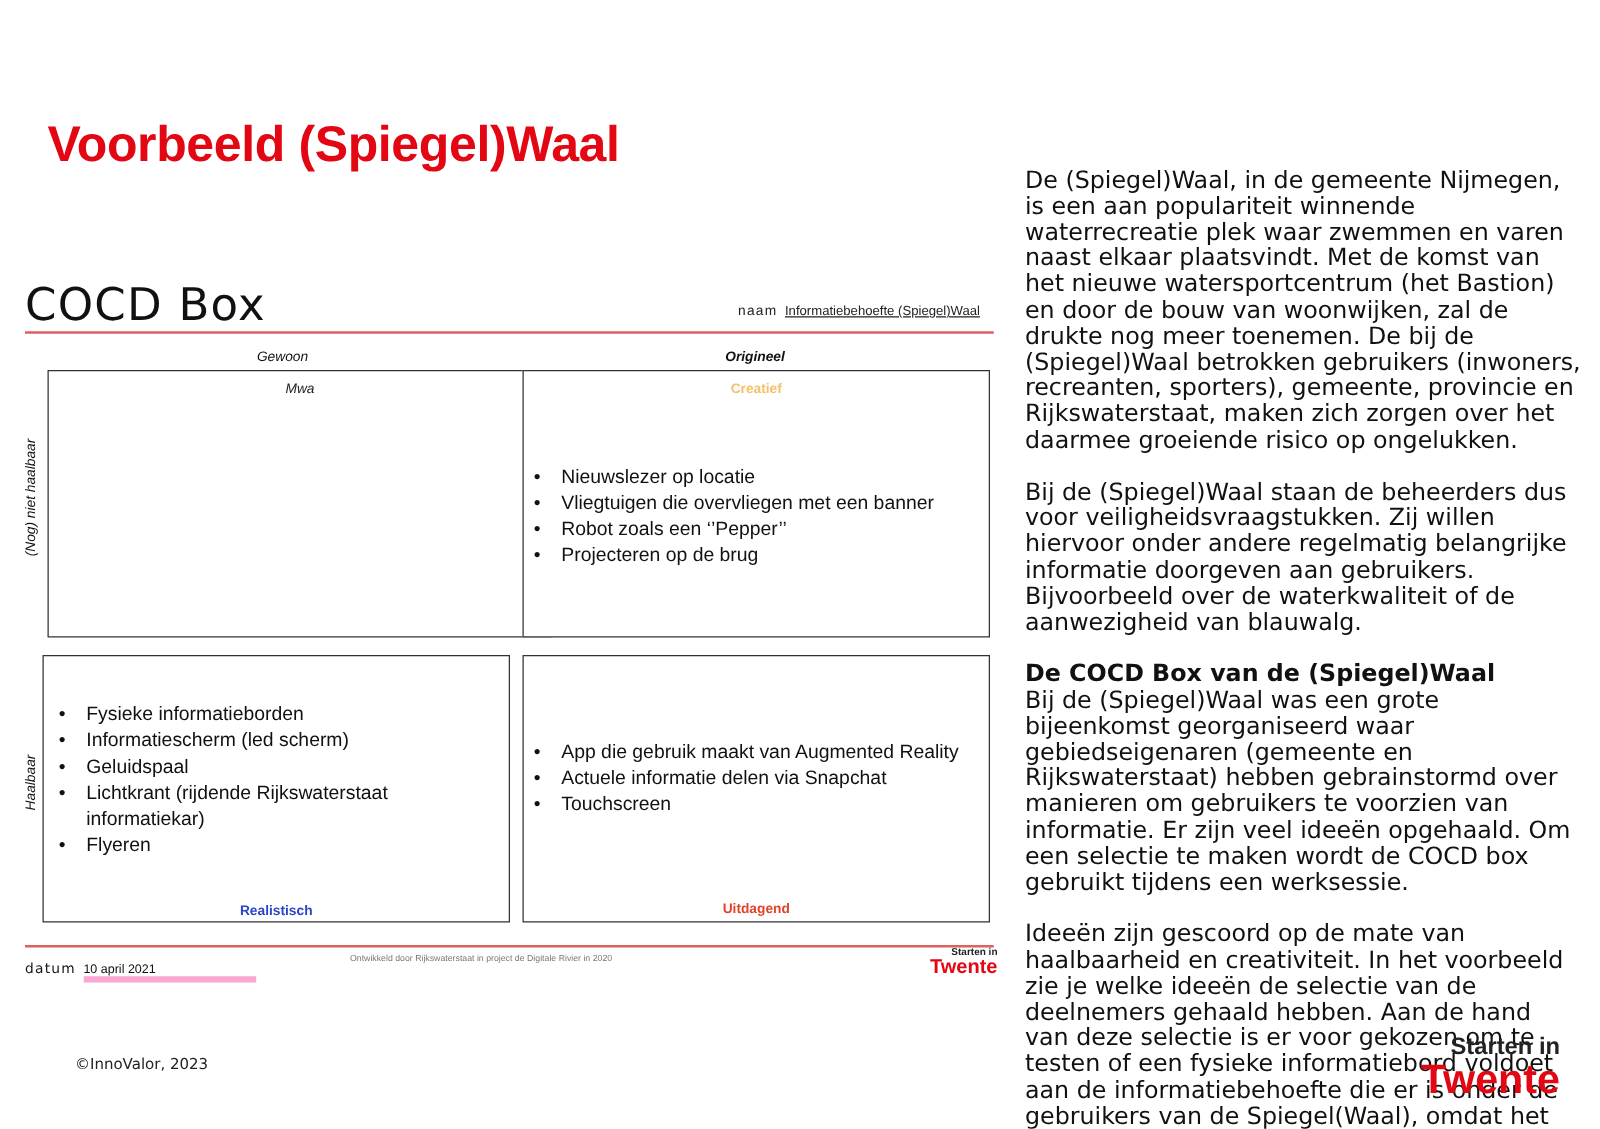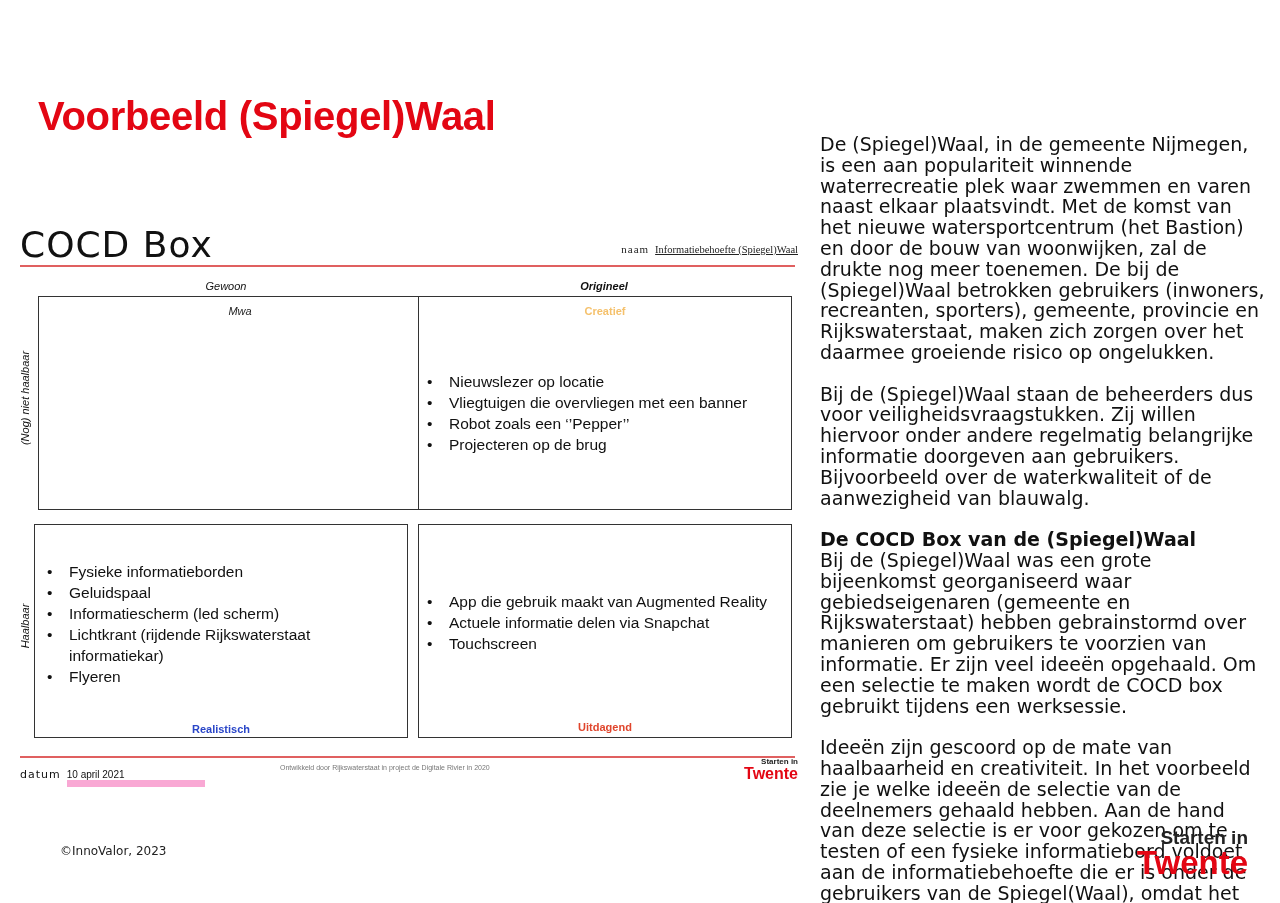--- a/index.html
+++ b/index.html
@@ -9,34 +9,34 @@
     }
     .abs { position: absolute; }
     .title {
       left: 38px; top: 94px; font-family: "Liberation Sans", sans-serif;
       font-weight: bold; font-size: 40px; color: #e30613; letter-spacing: -0.3px;
     }
     .cocd-title {
       left: 20px; top: 224px; font-family: "DejaVu Sans", sans-serif;
       font-size: 36px; color: #111; letter-spacing: 1px;
     }
-    .naam { right: 482px; top: 243px; font-size: 11px; color: #222; font-family: Liberation Serif, serif; }
+    .naam { right: 496px; top: 243px; font-size: 11px; color: #222; font-family: Liberation Sans, sans-serif; }
     .naam .lbl { letter-spacing: 1px; margin-right: 6px; }
     .naam .val { text-decoration: underline; font-size: 10.5px; }
     .redline { height: 2px; background: #e06060; left: 20px; width: 775px; }
     .col-head { font-style: italic; font-size: 11px; font-family: "Liberation Sans", sans-serif; color: #111; text-align: center; }
     .box { border: 1.5px solid #333; background: #fff; box-sizing: border-box; }
     .box .label { position: absolute; left: 0; right: 0; text-align: center; font-size: 11px; font-family: "Liberation Sans", sans-serif; }
     .box ul { position: absolute; margin: 0; padding-left: 28px; font-family: "Liberation Sans", sans-serif; font-size: 15.5px; line-height: 21px; color: #111; list-style: none; }
     .box ul li { position: relative; }
     .box ul li::before { content: "•"; position: absolute; left: -22px; }
     .side { font-style: italic; font-size: 11px; font-family: "Liberation Sans", sans-serif; transform: rotate(-90deg); transform-origin: center; white-space: nowrap; text-align: center; }
     .datum { left: 20px; top: 768px; font-size: 11px; font-family: "DejaVu Sans", sans-serif; }
     .datum .lbl { letter-spacing: 1px; margin-right: 6px; }
-    .datum .val { display: inline-block; width: 138px; border-bottom: 7px solid #f9a8d4; font-family: "Liberation Sans", sans-serif; font-size: 10px; }
+    .datum .val { display: inline-block; width: 138px; border-bottom: 5px solid #f9a8d4; font-family: "Liberation Sans", sans-serif; font-size: 10px; }
     .ontw { left: 280px; top: 764px; font-size: 7px; color: #777; font-family: "Liberation Sans", sans-serif; }
     .logo-small { right: 482px; top: 758px; text-align: right; font-family: "Liberation Sans", sans-serif; font-weight: bold; line-height: 1; }
     .logo-small .s { font-size: 8px; color: #222; }
     .logo-small .t { font-size: 16px; color: #e30613; }
     .text-col { left: 820px; top: 134px; width: 445px; font-family: "DejaVu Sans", sans-serif; font-size: 19px; line-height: 20.8px; color: #111; }
     .text-col p { margin: 0 0 20.8px 0; }
     .text-col .heading { font-weight: bold; }
     .copyright { left: 60px; top: 844px; font-family: "DejaVu Sans", sans-serif; font-size: 12px; color: #222; }
     .logo-big { left: 1122px; top: 828px; text-align: right; width: 126px; font-family: "Liberation Sans", sans-serif; font-weight: bold; line-height: 1; }
     .logo-big .s { font-size: 19px; color: #222; }
@@ -71,22 +71,22 @@
       <li>Vliegtuigen die overvliegen met een banner</li>
       <li>Robot zoals een ‘’Pepper’’</li>
       <li>Projecteren op de brug</li>
     </ul>
   </div>
 
   <div class="abs box" style="left:34px; top:524px; width:374px; height:214px">
     <div class="label" style="bottom: 2px; font-weight: bold; color: rgb(42, 70, 200);">Realistisch</div>
     <ul style="top:36px; left:6px; width:330px">
       <li>Fysieke informatieborden</li>
+      <li>Informatiescherm (led scherm)</li>
       <li>Geluidspaal</li>
-      <li>Informatiescherm (led scherm)</li>
       <li>Lichtkrant (rijdende Rijkswaterstaat informatiekar)</li>
       <li>Flyeren</li>
     </ul>
   </div>
 
   <div class="abs box" style="left:418px; top:524px; width:374px; height:214px">
     <div class="label" style="bottom: 4px; font-weight: bold; color: rgb(224, 69, 44);">Uitdagend</div>
     <ul style="top:66px; left:2px">
       <li>App die gebruik maakt van Augmented Reality</li>
       <li>Actuele informatie delen via Snapchat</li>

